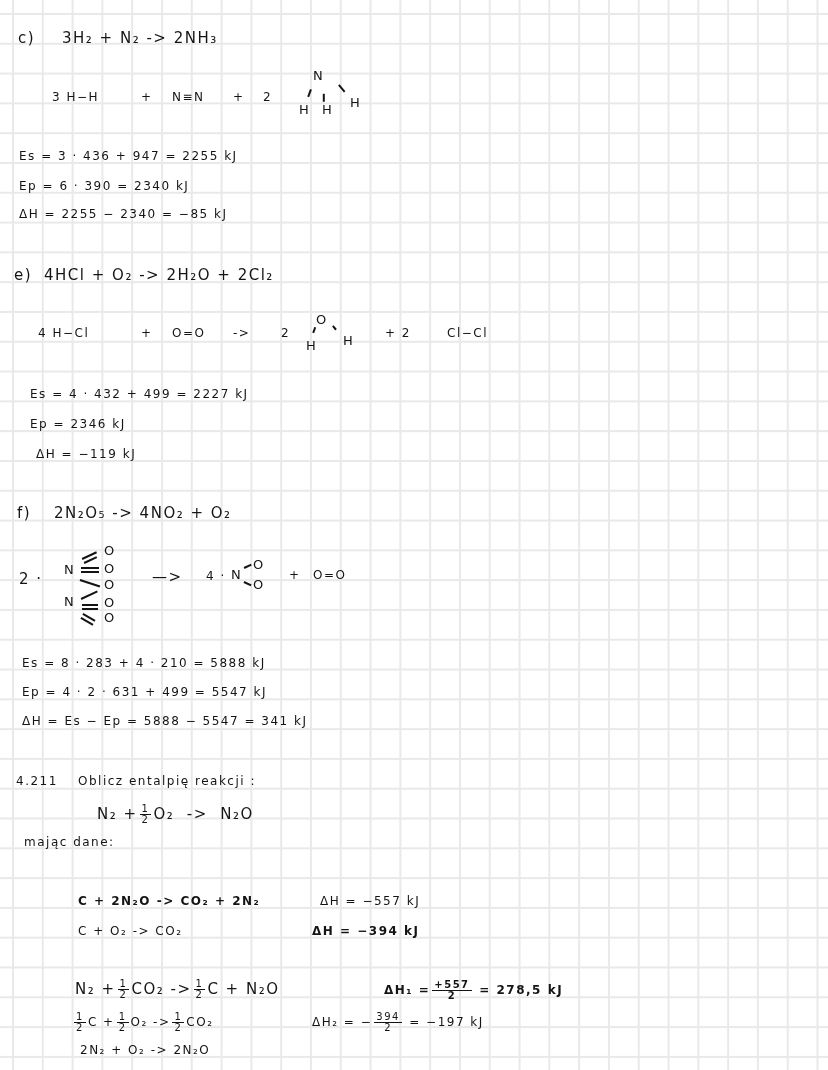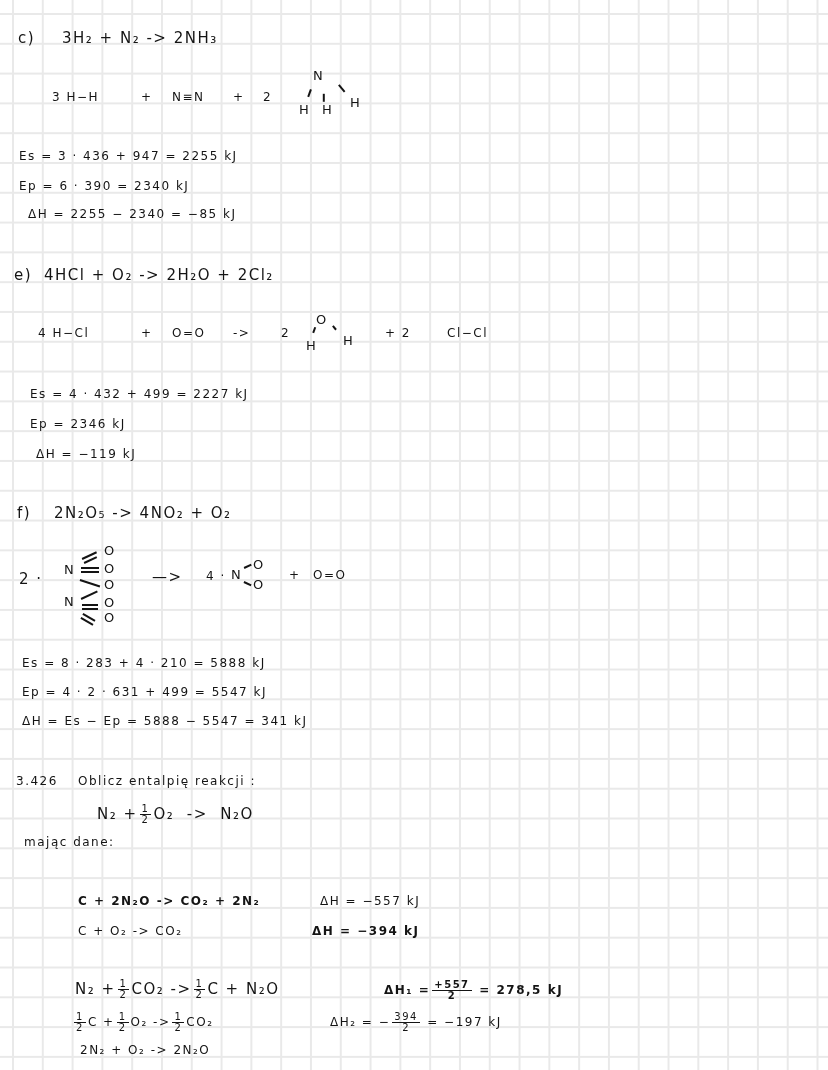--- a/index.html
+++ b/index.html
@@ -43,21 +43,21 @@
     <div class="mol xs" style="left:299px;top:103px;">H</div>
     <div class="mol xs" style="left:322px;top:103px;">H</div>
     <div class="mol xs" style="left:350px;top:96px;">H</div>
     <div class="bond" style="left:308px;top:96px;width:8px;transform:rotate(-70deg);"></div>
     <div class="bond" style="left:324px;top:93px;width:8px;transform:rotate(90deg);"></div>
     <div class="bond" style="left:339px;top:84px;width:9px;transform:rotate(50deg);"></div>
   </div>
 
   <div class="ln sm" style="left:19px;top:150px;">Es = 3 · 436 + 947 = 2255 kJ</div>
   <div class="ln sm" style="left:19px;top:180px;">Ep = 6 · 390 = 2340 kJ</div>
-  <div class="ln sm" style="left:28px;top:208px;">ΔH = 2255 − 2340 = −85 kJ</div>
+  <div class="ln sm" style="left:19px;top:208px;">ΔH = 2255 − 2340 = −85 kJ</div>
 </div>
 
 <div>
   <div class="ln" style="left:14px;top:268px;">e)</div>
   <div class="ln" style="left:44px;top:268px;">4HCl + O₂ -&gt; 2H₂O + 2Cl₂</div>
 
   <div class="ln sm" style="left:38px;top:327px;">4   H−Cl</div>
   <div class="ln sm" style="left:141px;top:327px;">+</div>
   <div class="ln sm" style="left:172px;top:327px;">O=O</div>
   <div class="ln sm" style="left:233px;top:327px;">-&gt;</div>
@@ -112,21 +112,21 @@
   </div>
   <div class="ln sm" style="left:289px;top:569px;">+</div>
   <div class="ln sm" style="left:313px;top:569px;">O=O</div>
 
   <div class="ln sm" style="left:22px;top:657px;">Es = 8 · 283 + 4 · 210 = 5888 kJ</div>
   <div class="ln sm" style="left:22px;top:686px;">Ep = 4 · 2 · 631 + 499 = 5547 kJ</div>
   <div class="ln sm" style="left:22px;top:715px;">ΔH = Es − Ep = 5888 − 5547 = 341 kJ</div>
 </div>
 
 <div>
-  <div class="ln sm" style="left:16px;top:775px;">3.426</div>
+  <div class="ln sm" style="left:16px;top:775px;">4.211</div>
   <div class="ln sm" style="left:78px;top:775px;">Oblicz entalpię reakcji :</div>
 
   <div class="ln" style="left:97px;top:804px;">
     <span>N₂ +</span><span class="frac">
         <span class="num">1</span>
         <span>2</span>
       </span><span>O₂</span>&nbsp;&nbsp;<span>-&gt;</span>&nbsp;&nbsp;<span>N₂O</span>
   </div>
 
   <div class="ln sm" style="left:24px;top:836px;">mając dane:</div>
@@ -157,21 +157,21 @@
         <span class="num">1</span>
         <span>2</span>
       </span><span>C +</span><span class="frac">
         <span class="num">1</span>
         <span>2</span>
       </span><span>O₂ -&gt;</span><span class="frac">
         <span class="num">1</span>
         <span>2</span>
       </span><span>CO₂</span>
   </div>
-  <div class="ln sm" style="left:312px;top:1012px;padding-left:18px;">
+  <div class="ln sm" style="left:312px;top:1012px;">
     <span>ΔH₂ = −</span><span class="frac">
         <span class="num">394</span>
         <span>2</span>
       </span>&nbsp;<span>= −197 kJ</span>
   </div>
 
   <div class="ln sm" style="left:80px;top:1044px;">2N₂ + O₂ -&gt; 2N₂O</div>
 </div>
 
 </body></html>

